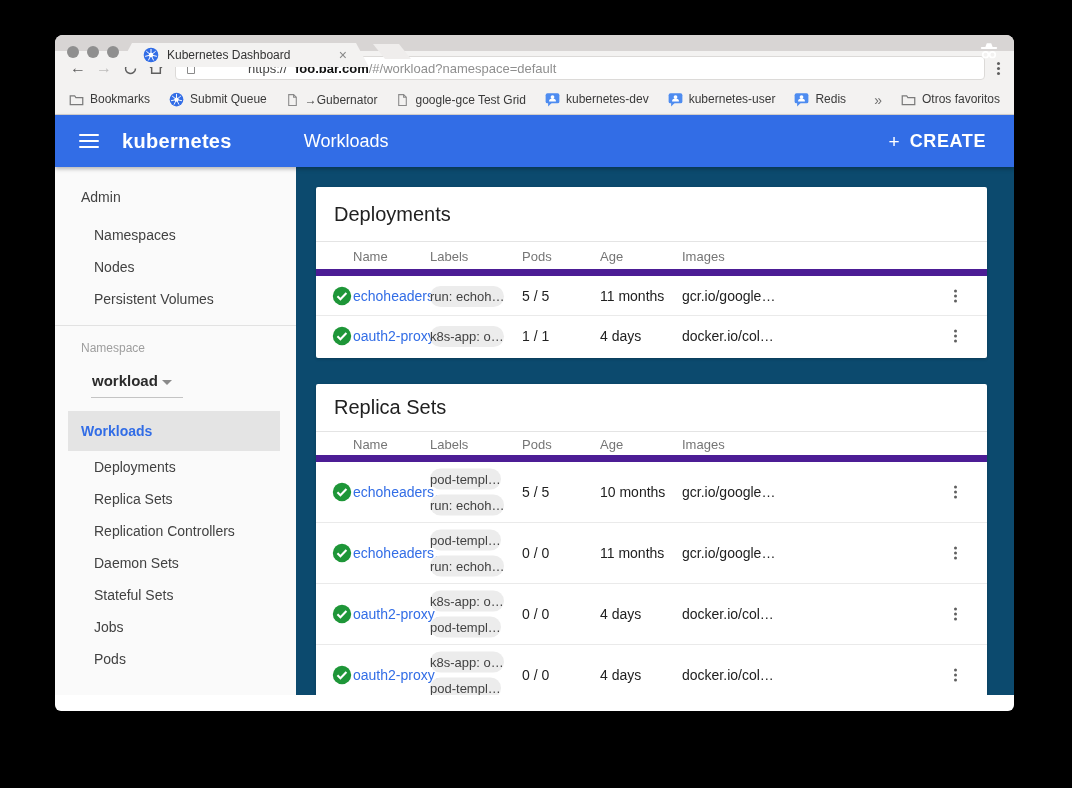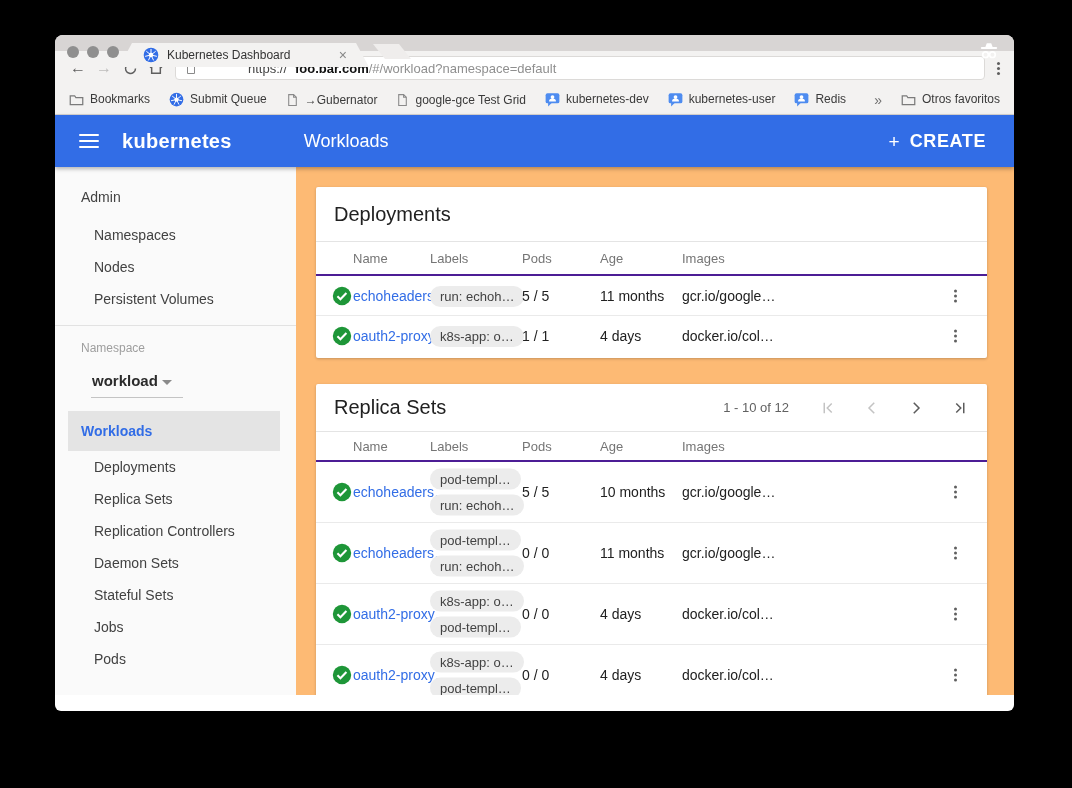--- a/index.html
+++ b/index.html
@@ -36,21 +36,21 @@
   .dots i { width:3px; height:3px; border-radius:50%; background:#5f5f5f; }
 
   
   .bmbar { height:30px; background:#f3f2f1; border-bottom:1px solid #d6d3d1;
            display:flex; align-items:center; padding:0 14px; gap:19px; font-size:12px; color:#3a3a3a; }
   .bm { display:flex; align-items:flex-start; gap:6px; white-space:nowrap; }
   .bm svg { flex:none; }
   .bm-overflow { margin-left:auto; font-size:14px; color:#6f6f6f; }
 
   
-  .viewport { position:relative; height:580px; background:#fdba74; }
+  .viewport { position:relative; height:580px; background:#0c4a6e; }
   .appbar { position:relative; z-index:2; height:52px; background:#326de6; color:#fff;
             display:flex; align-items:center; box-shadow:0 2px 4px rgba(0,0,0,.28); }
   .burger { margin-left:24px; width:20px; display:flex; flex-direction:column; gap:4px; }
   .burger i { height:2px; background:#fff; border-radius:1px; }
   .brand { margin-left:23px; font-size:20px; font-weight:bold; letter-spacing:.3px; }
   .apptitle { margin-left:72px; font-size:18px; font-weight:400; }
   .create { margin-left:auto; margin-right:28px; display:flex; align-items:center; gap:10px; cursor:default; }
   .create .plus { font-size:19px; font-weight:400; line-height:1; }
   .create .lbl { font-size:18px; font-weight:bold; letter-spacing:.6px; }
 
@@ -74,32 +74,32 @@
   .card.replicasets { top:217px; height:420px; }
   .card-head { display:flex; align-items:center; border-bottom:1px solid #e4e4e4; padding:0 18px; }
   .deployments .card-head { height:55px; } .replicasets .card-head { height:48px; }
   .card-title { font-size:20px; color:#212121; }
   .pager { margin-left:auto; display:flex; align-items:center; gap:26px; }
   .pager-text { font-size:13px; color:#616161; margin-right:4px; }
   .pgbtn { width:18px; height:18px; }
   .pgbtn svg { stroke-width:2; fill:none; }
   .pg-off { stroke:#c3c3c3; } .pg-on { stroke:#5c5c5c; }
 
-  .thead { position:relative; border-bottom:2px solid #4c1d95; font-size:13px; color:#757575; }
+  .thead { position:relative; border-bottom:7px solid #4c1d95; font-size:13px; color:#757575; }
   .deployments .thead { height:34px; } .replicasets .thead { height:30px; }
   .row { position:relative; border-bottom:1px solid #eaeaea; }
   .row.h40 { height:40px; } .row.h61 { height:61px; }
   .col { position:absolute; top:50%; transform:translateY(-50%); white-space:nowrap; }
   .c-check { left:16px; width:20px; height:20px; }
   .c-name { left:37px; } .c-labels { left:114px; } .c-pods { left:206px; }
   .c-age { left:284px; } .c-images { left:366px; } .c-menu { left:634px; }
   .cell { font-size:14px; color:#212121; }
   .link { font-size:14px; color:#326de6; text-decoration:none; }
   .chipcol { display:flex; flex-direction:column; gap:5px; align-items:flex-start; }
-  .chip { background:#ececec; border-radius:12px; padding:3px 10px; font-size:13px; color:#424242; white-space:nowrap; }
+  .chip { background:#ececec; border-radius:12px; padding:3px 0; font-size:13px; color:#424242; white-space:nowrap; }
 </style>
 </head>
 <body>
 
 <div class="stage">
   <div class="window">
 
     <div class="tabstrip">
       <div class="traffic">
         <span class="light"></span>
@@ -316,45 +316,20 @@
                   <i></i>
                   <i></i>
                   <i></i>
                 </span>
             </div>
           </div>
 
           <div class="card replicasets">
             <div class="card-head">
               <span class="card-title">Replica Sets</span>
-              <span class="pager">
-                <span class="pager-text">1 - 10 of 12</span>
-                <span class="pgbtn">
-                  <svg viewBox="0 0 24 24" width="18" height="18" class="pg-off">
-                      <path d="M7 5v14"></path>
-                      <path d="M17 6l-6 6 6 6"></path>
-                    </svg>
-                </span>
-                <span class="pgbtn">
-                  <svg viewBox="0 0 24 24" width="18" height="18" class="pg-off">
-                      <path d="M15 5l-7 7 7 7"></path>
-                    </svg>
-                </span>
-                <span class="pgbtn">
-                  <svg viewBox="0 0 24 24" width="18" height="18" class="pg-on">
-                      <path d="M9 5l7 7-7 7"></path>
-                    </svg>
-                </span>
-                <span class="pgbtn">
-                  <svg viewBox="0 0 24 24" width="18" height="18" class="pg-on">
-                      <path d="M7 6l6 6-6 6"></path>
-                      <path d="M17 5v14"></path>
-                    </svg>
-                </span>
-              </span>
             </div>
             <div class="thead">
               <span class="col c-name">Name</span>
               <span class="col c-labels">Labels</span>
               <span class="col c-pods">Pods</span>
               <span class="col c-age">Age</span>
               <span class="col c-images">Images</span>
             </div>
 
             <div class="row h61">

